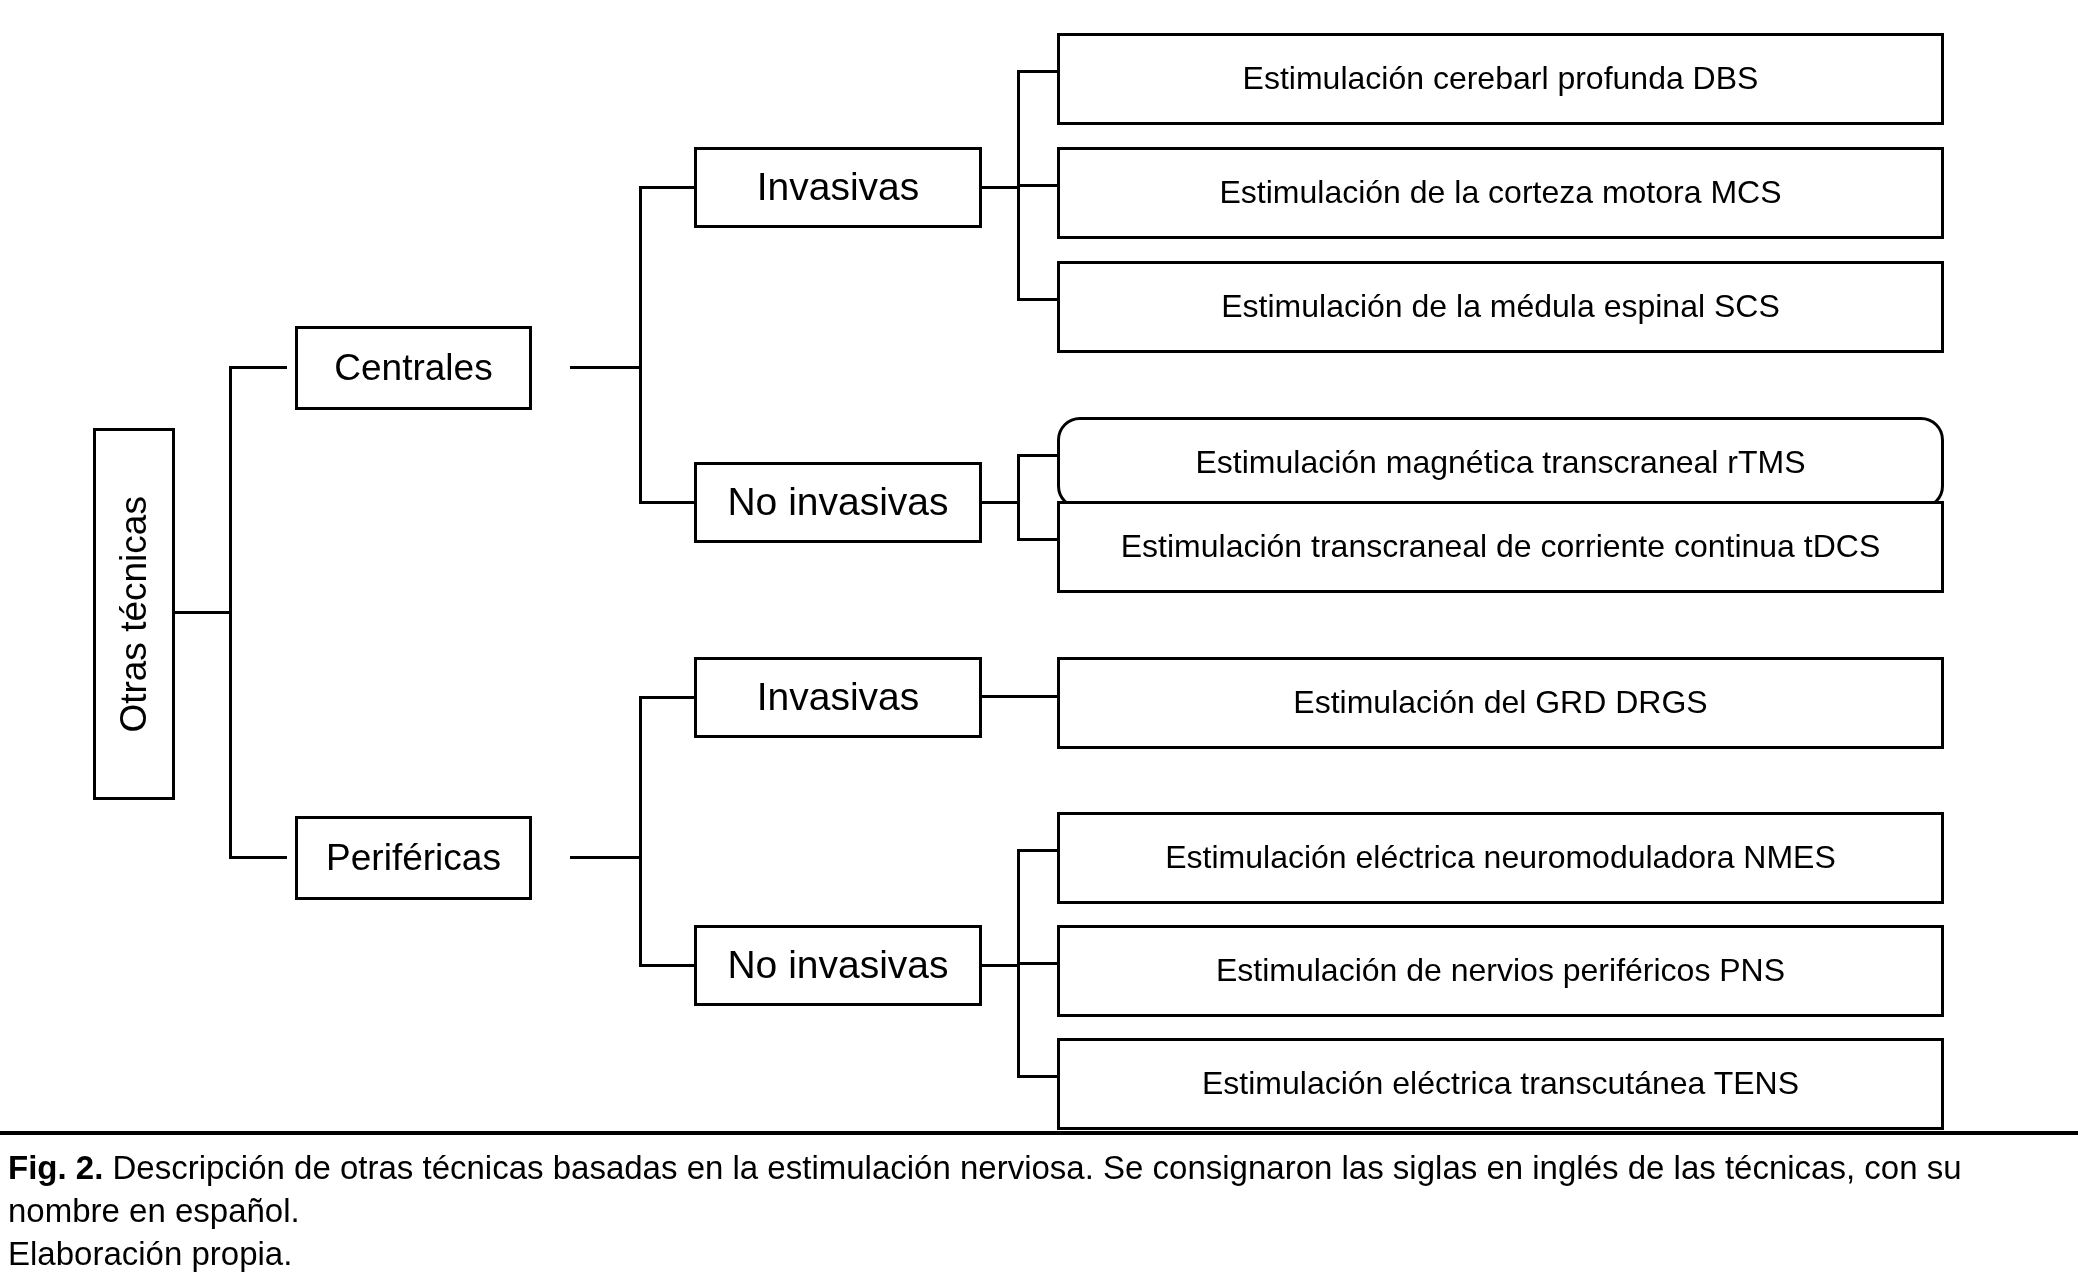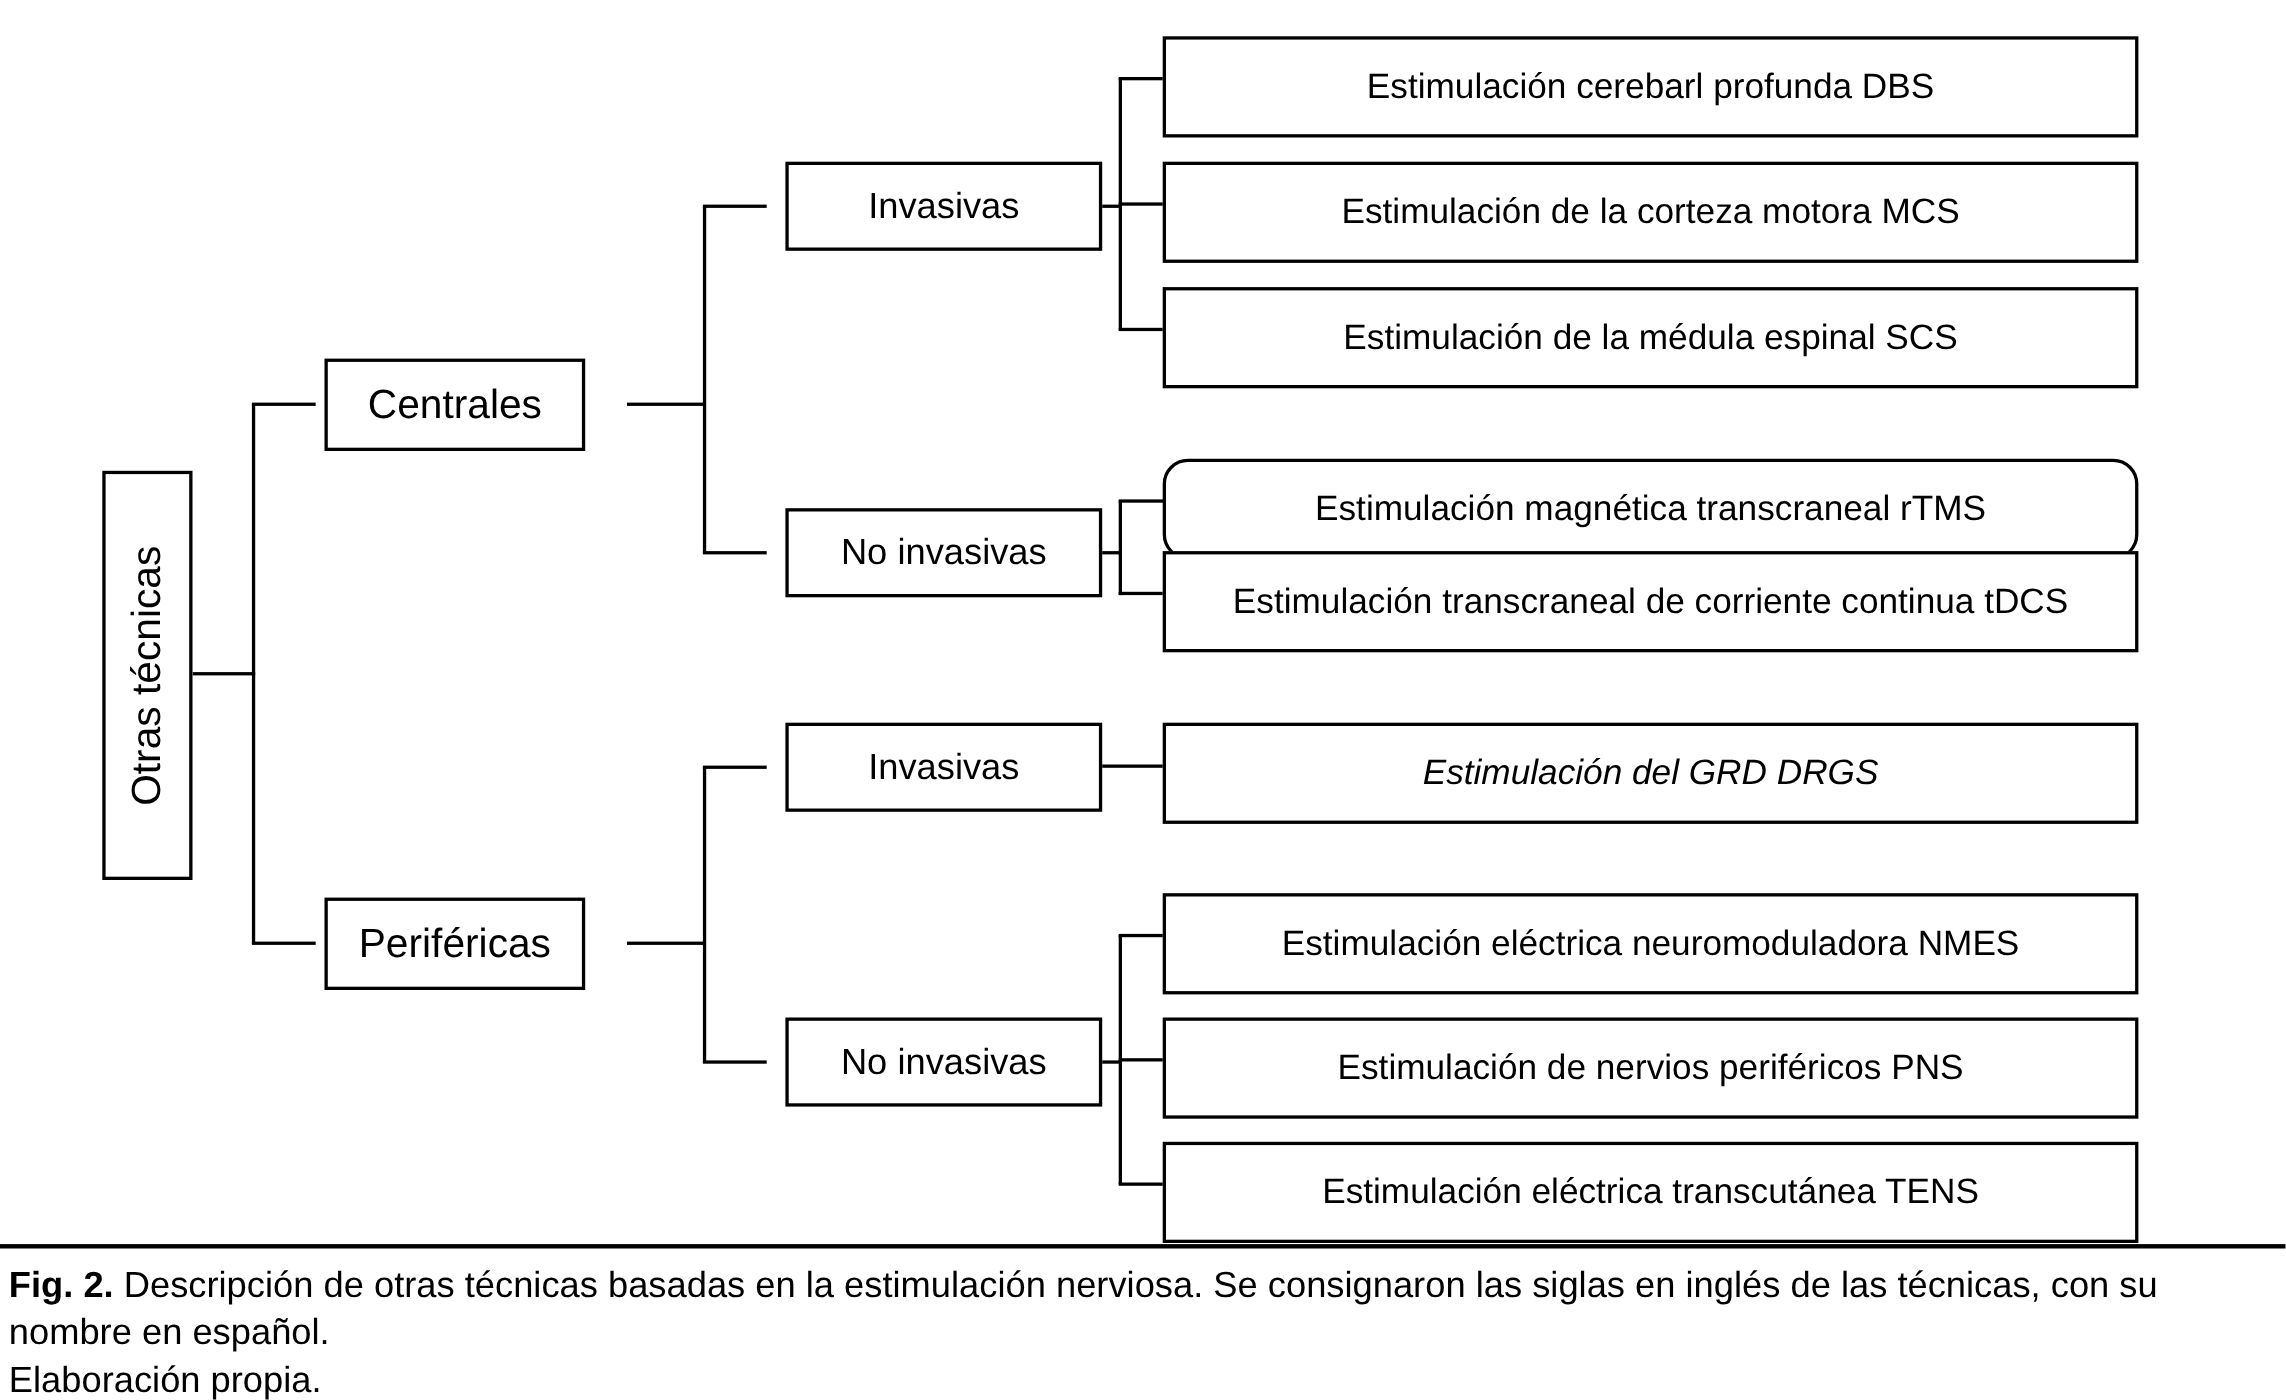--- a/index.html
+++ b/index.html
@@ -55,43 +55,43 @@
     left: 295px;
     width: 237px;
     height: 84px;
     font-size: 37px;
   }
   .n-centrales { top: 326px; }
   .n-perifericas { top: 816px; }
 
   
   .node-l2 {
-    left: 714px;
+    left: 694px;
     width: 288px;
     height: 81px;
-    font-size: 33px;
+    font-size: 39px;
   }
   .n-c-inv   { top: 147px; }
   .n-c-noinv { top: 462px; }
   .n-p-inv   { top: 657px; }
   .n-p-noinv { top: 925px; }
 
   
   .node-leaf {
     left: 1057px;
     width: 887px;
     height: 92px;
     font-size: 32px;
   }
   .leaf-0 { top: 33px; }
   .leaf-1 { top: 147px; }
   .leaf-2 { top: 261px; align-items: center; }
   .leaf-3 { top: 417px; border-radius: 23px; }
   .leaf-4 { top: 501px; }
-  .leaf-5 { top: 657px; font-style: italic; }
+  .leaf-5 { top: 657px; }
   .leaf-6 { top: 812px; }
   .leaf-7 { top: 925px; }
   .leaf-8 { top: 1038px; }
 
   
   .ln {
     position: absolute;
     background: #000000;
     z-index: 1;
   }

